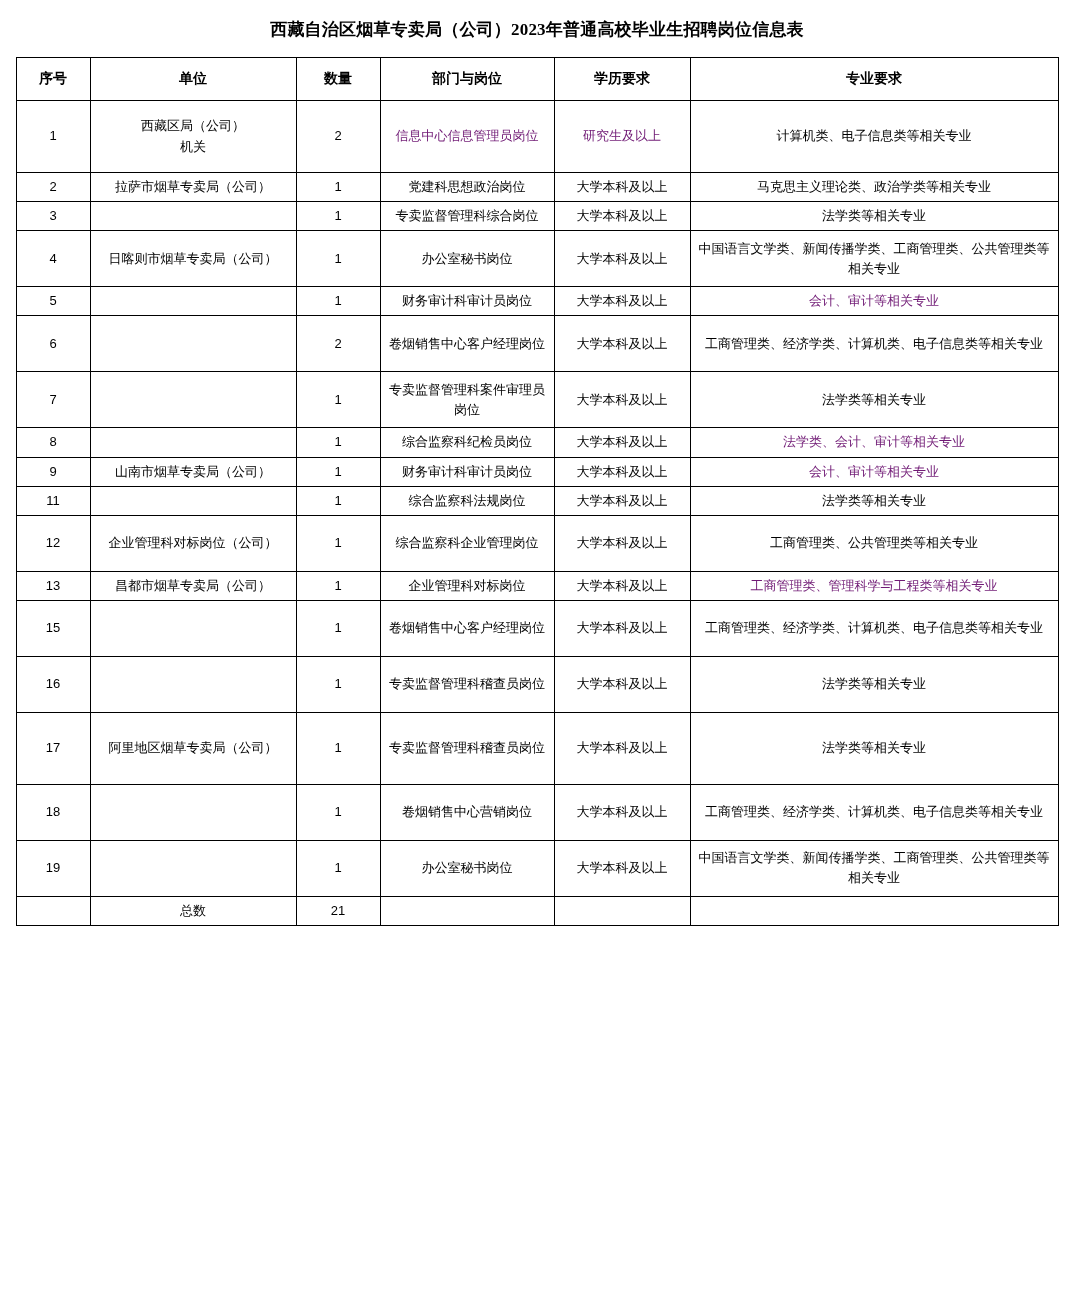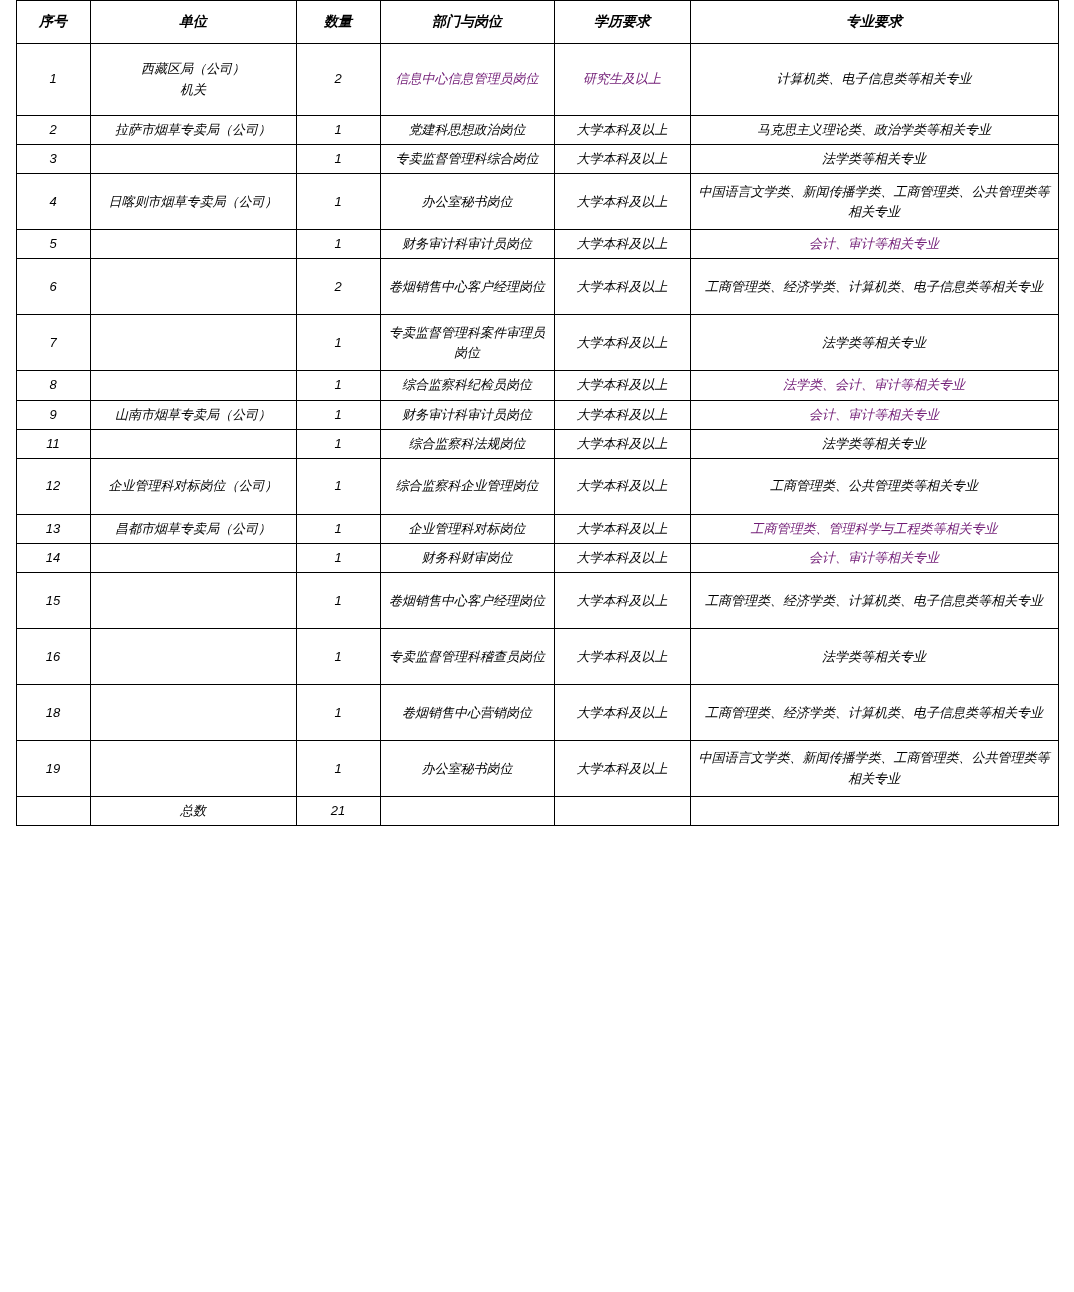--- a/index.html
+++ b/index.html
@@ -24,21 +24,20 @@
     font-weight: bold;
     padding: 18px 0 16px 0;
     letter-spacing: 0.2px;
     font-family: "Liberation Serif", "DejaVu Serif", serif;
   }
   table.jobs {
     border-collapse: collapse;
     margin: 0 auto;
     width: 1042px;
     table-layout: fixed;
-    font-style: italic;
   }
   table.jobs td, table.jobs th {
     border: 1px solid #000000;
     padding: 4px 5px;
     vertical-align: middle;
     text-align: center;
     font-size: 13px;
     line-height: 1.55;
     word-break: break-all;
   }
@@ -67,20 +66,21 @@
   .tall  { height: 56px; }
   .xtall { height: 72px; }
   .total-label { font-size: 13px; }
   .blank-cell { }
 </style>
 </head>
 <body>
 
 <div class="page">
 
+  <div class="doc-title">西藏自治区烟草专卖局（公司）2023年普通高校毕业生招聘岗位信息表</div>
 
   <table class="jobs">
     <colgroup>
       <col class="c-no">
       <col class="c-unit">
       <col class="c-num">
       <col class="c-dept">
       <col class="c-edu">
       <col class="c-major">
     </colgroup>
@@ -201,47 +201,47 @@
 
       <tr>
         <td class="no">13</td>
         <td class="unit">昌都市烟草专卖局（公司）</td>
         <td class="num">1</td>
         <td class="dept">企业管理科对标岗位</td>
         <td class="edu">大学本科及以上</td>
         <td class="major muted">工商管理类、管理科学与工程类等相关专业</td>
       </tr>
 
-      <tr>
-        <td class="no">14</td>
-        <td class="unit blank-cell"></td>
-        <td class="num">1</td>
-        <td class="dept">财务科财审岗位</td>
-        <td class="edu">大学本科及以上</td>
-        <td class="major muted">会计、审计等相关专业</td>
-      </tr>
 
       <tr class="tall">
         <td class="no">15</td>
         <td class="unit blank-cell"></td>
         <td class="num">1</td>
         <td class="dept">卷烟销售中心客户经理岗位</td>
         <td class="edu">大学本科及以上</td>
         <td class="major">工商管理类、经济学类、计算机类、电子信息类等相关专业</td>
       </tr>
 
       <tr class="tall">
         <td class="no">16</td>
         <td class="unit blank-cell"></td>
         <td class="num">1</td>
         <td class="dept">专卖监督管理科稽查员岗位</td>
         <td class="edu">大学本科及以上</td>
         <td class="major">法学类等相关专业</td>
       </tr>
 
+      <tr class="xtall">
+        <td class="no">17</td>
+        <td class="unit">阿里地区烟草专卖局（公司）</td>
+        <td class="num">1</td>
+        <td class="dept">专卖监督管理科稽查员岗位</td>
+        <td class="edu">大学本科及以上</td>
+        <td class="major">法学类等相关专业</td>
+      </tr>
 
       <tr class="tall">
         <td class="no">18</td>
         <td class="unit blank-cell"></td>
         <td class="num">1</td>
         <td class="dept">卷烟销售中心营销岗位</td>
         <td class="edu">大学本科及以上</td>
         <td class="major">工商管理类、经济学类、计算机类、电子信息类等相关专业</td>
       </tr>
 

